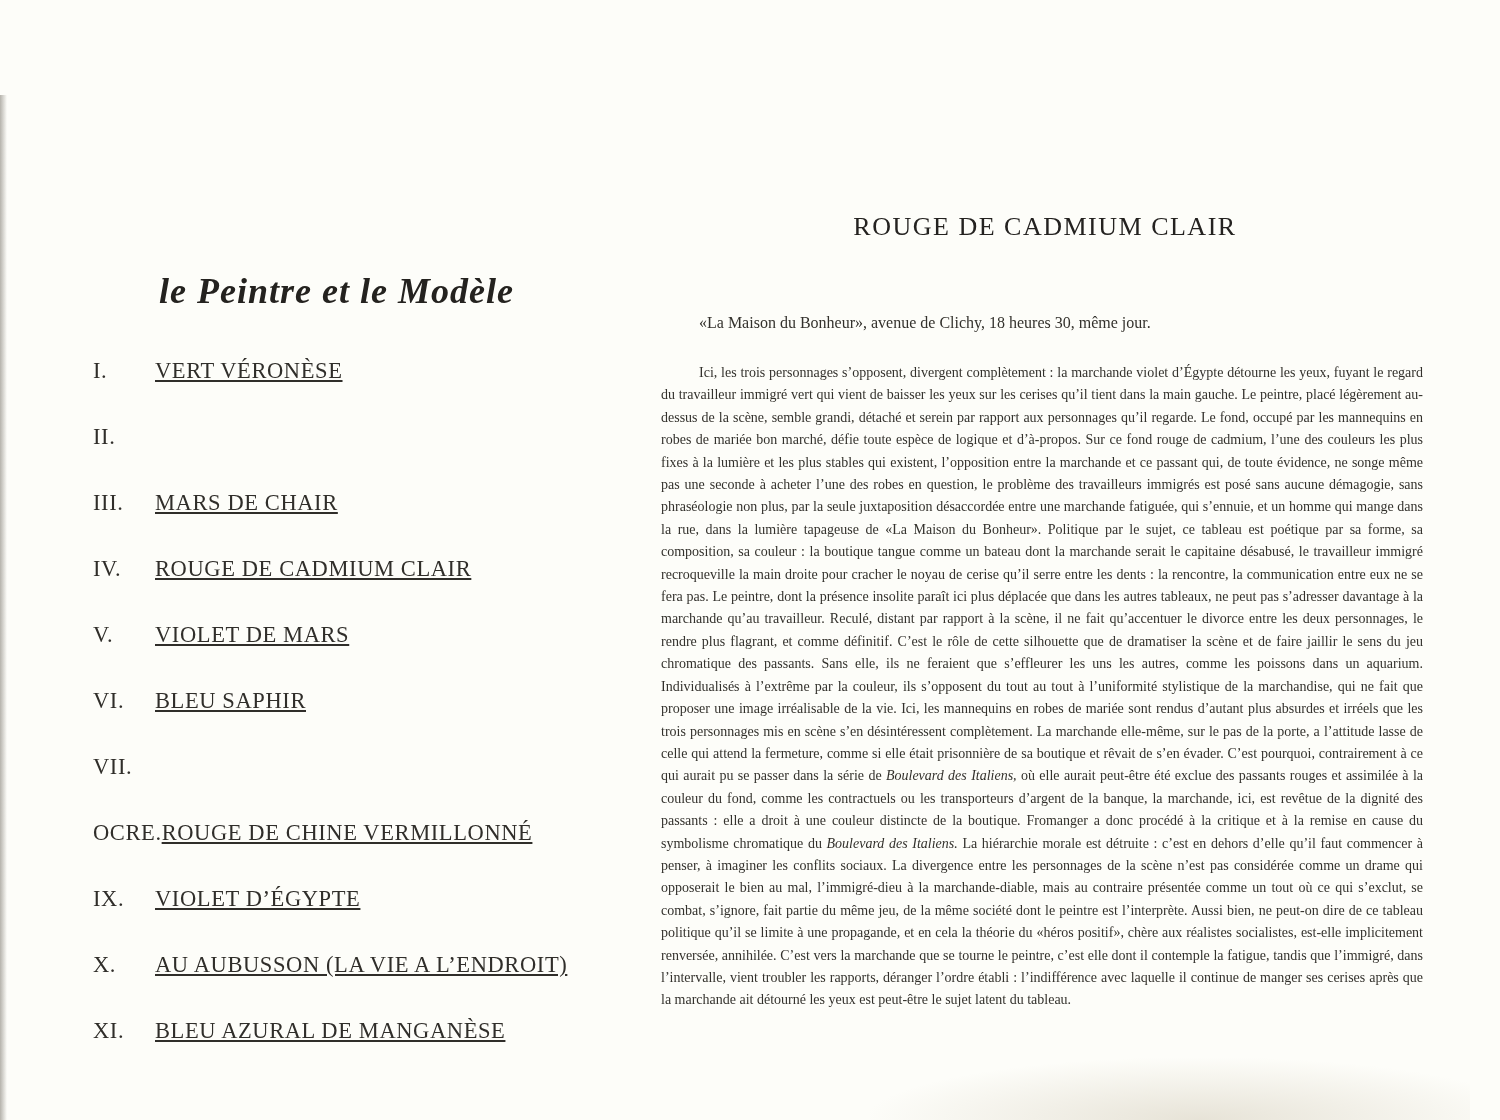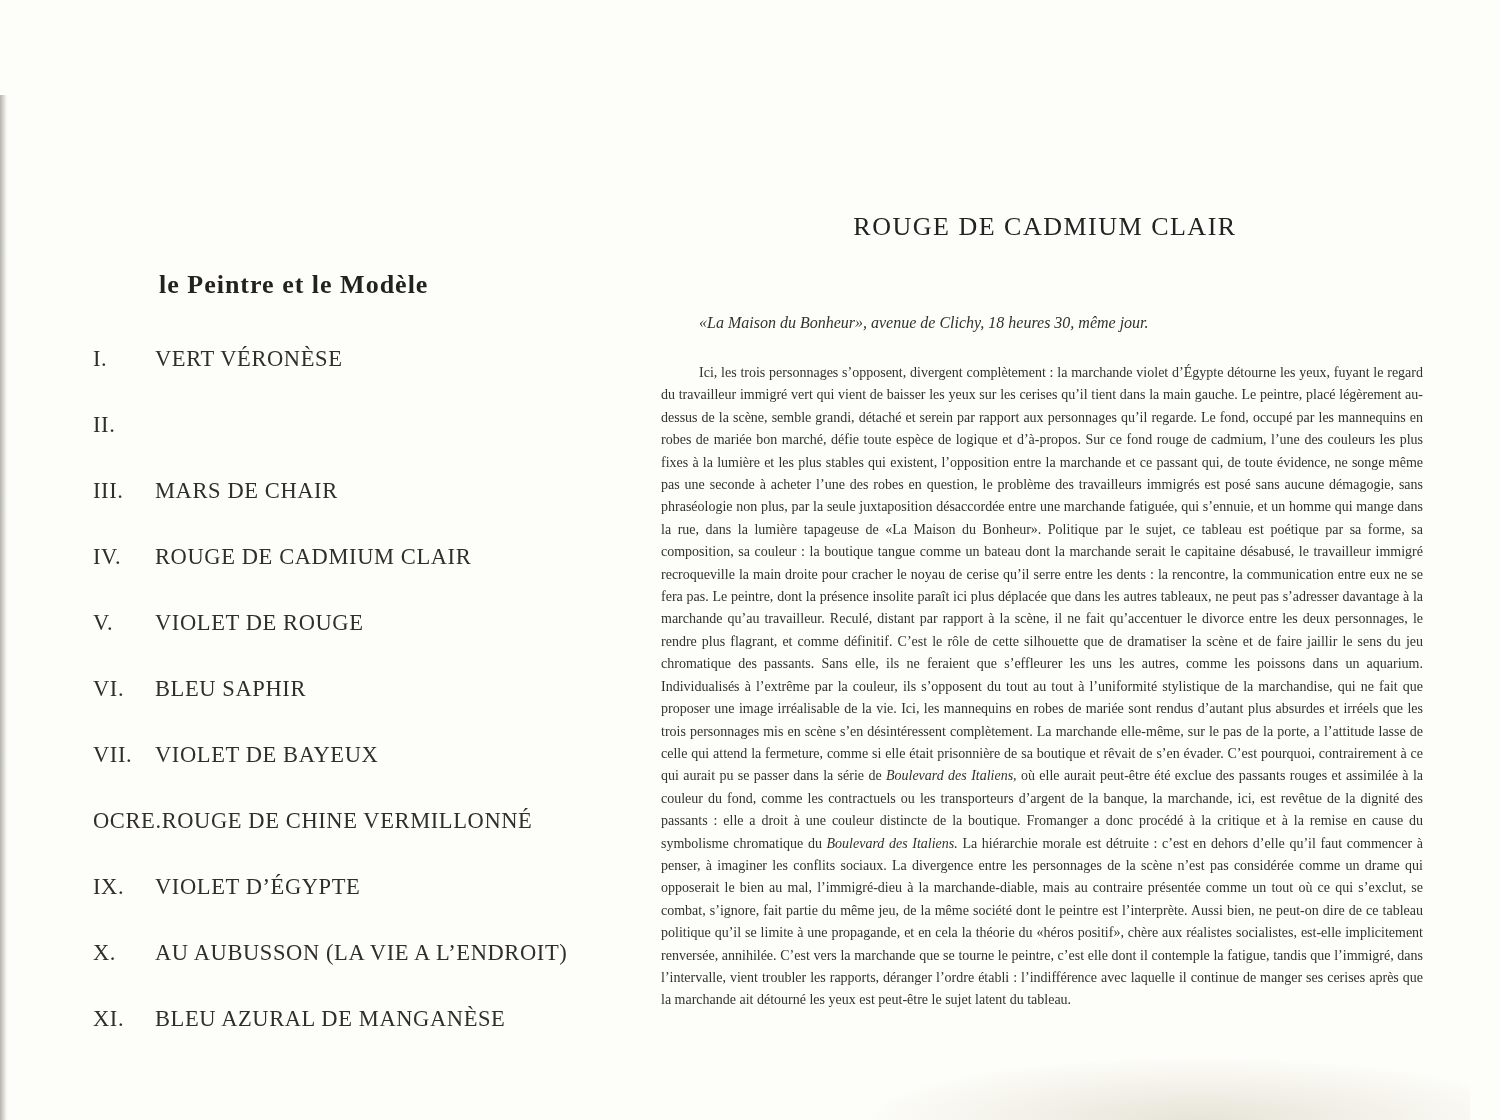--- a/index.html
+++ b/index.html
@@ -15,50 +15,50 @@
     position:absolute; left:0; top:95px; width:7px; height:1025px;
     background:linear-gradient(to right, rgba(110,105,95,0.5), rgba(110,105,95,0));
   }
   .scan-shadow-bottom {
     position:absolute; left:870px; top:1058px; width:600px; height:62px;
     background:radial-gradient(ellipse at 55% 100%, rgba(195,185,160,0.38), rgba(195,185,160,0) 72%);
   }
   
   .toc { position:absolute; left:93px; top:270px; width:570px; }
   .toc-title {
-    font-size:26px;
+    font-style:italic;
+    font-size:36px;
     letter-spacing:1px;
     margin:0 0 0 66px;
     color:#24221f;
   }
   .toc-list { margin-top:46px; }
   .toc-row {
     display:flex;
     align-items:baseline;
     margin-bottom:40px;
     font-size:22.5px;
     line-height:26px;
     letter-spacing:0.6px;
     color:#302e2a;
   }
   .toc-num { flex:0 0 62px; }
-  .toc-label { flex:1; }
+  .toc-label { flex:1;text-decoration:underline; }
   
   .chapter-title {
     position:absolute; left:660px; top:212px; width:770px;
     margin:0;
     text-align:center;
     font-size:26px;
     font-weight:normal;
     letter-spacing:1.5px;
     color:#242220;
   }
   .epigraph {
     position:absolute; left:699px; top:314px; width:720px;
-    font-style:italic;
     font-size:16px;
     color:#33312c;
   }
   .chapter-body {
     position:absolute; left:661px; top:348px; width:762px;
     font-size:14px;
     line-height:22.4px;
     text-align:justify;
     text-indent:38px;
     color:#33312c;
@@ -84,29 +84,28 @@
       <div class="toc-row">
         <span class="toc-num">III.</span>
         <span class="toc-label">MARS DE CHAIR</span>
       </div>
       <div class="toc-row">
         <span class="toc-num">IV.</span>
         <span class="toc-label">ROUGE DE CADMIUM CLAIR</span>
       </div>
       <div class="toc-row">
         <span class="toc-num">V.</span>
-        <span class="toc-label">VIOLET DE ROUGE</span>
+        <span class="toc-label">VIOLET DE MARS</span>
       </div>
       <div class="toc-row">
         <span class="toc-num">VI.</span>
         <span class="toc-label">BLEU SAPHIR</span>
       </div>
       <div class="toc-row">
         <span class="toc-num">VII.</span>
-        <span class="toc-label">VIOLET DE BAYEUX</span>
       </div>
       <div class="toc-row">
         <span class="toc-num">OCRE.</span>
         <span class="toc-label">ROUGE DE CHINE VERMILLONNÉ</span>
       </div>
       <div class="toc-row">
         <span class="toc-num">IX.</span>
         <span class="toc-label">VIOLET D’ÉGYPTE</span>
       </div>
       <div class="toc-row">

